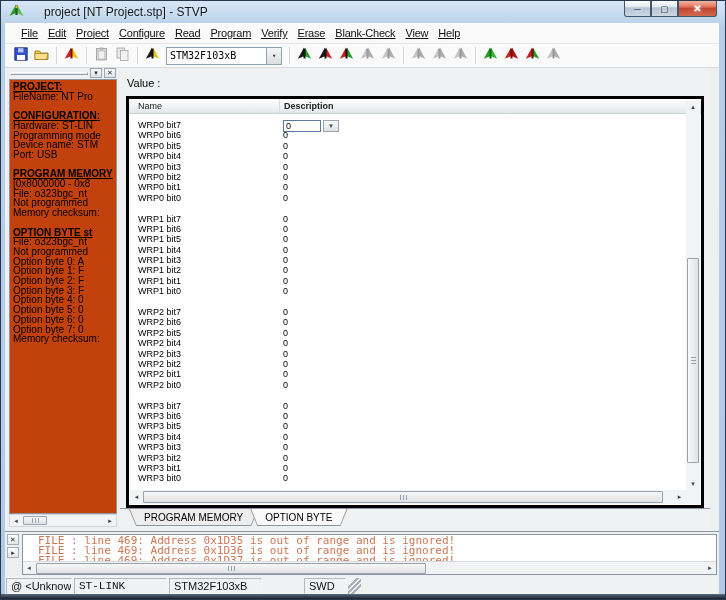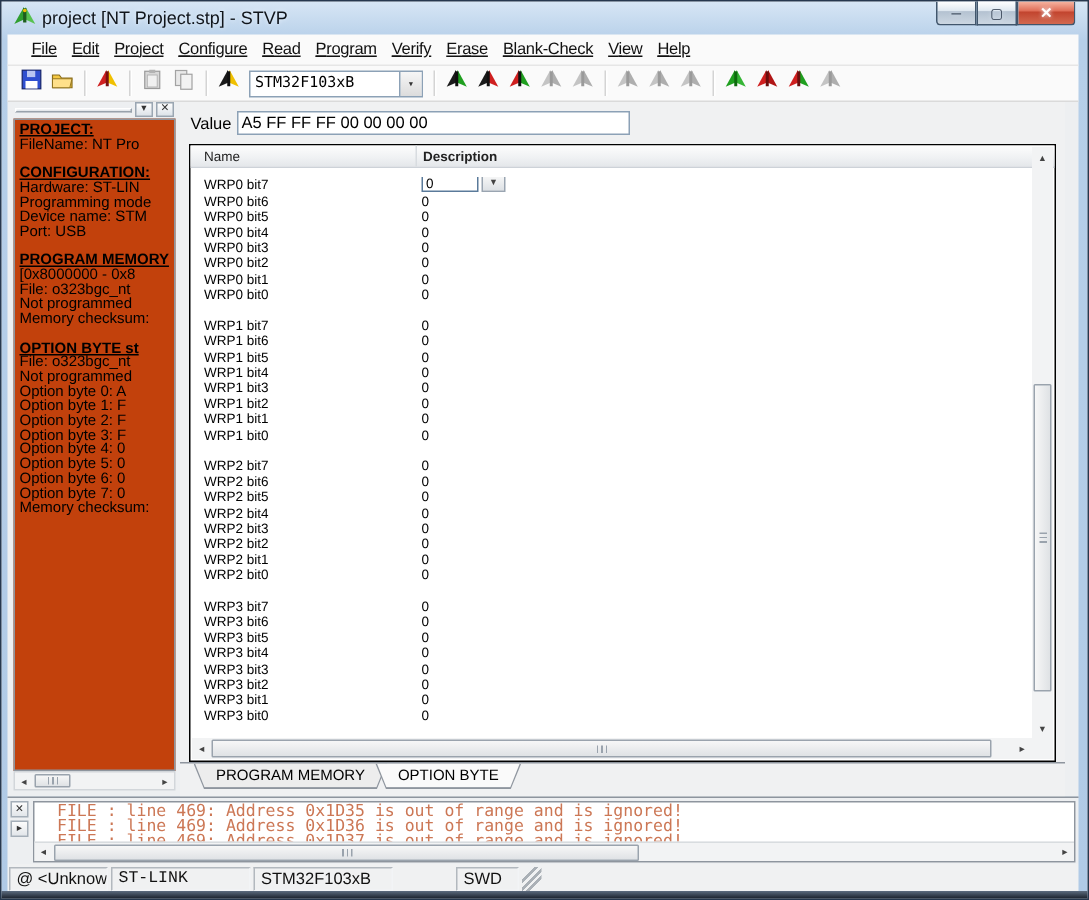--- a/index.html
+++ b/index.html
@@ -2,21 +2,21 @@
 <html><head>
 <meta charset="utf-8">
 <style>
   * { box-sizing: border-box; margin: 0; padding: 0; }
   html,body { width:726px; height:600px; overflow:hidden; }
   body { position:relative; font-family:"Liberation Sans",sans-serif; background:#fff; }
 
   .window { position:absolute; inset:0; background:linear-gradient(#d7e6f5,#b6cfe9 26px,#b0cae6); border:1px solid #27384e; }
 
   
-  #titlebar { position:absolute; top:0; left:0; right:0; height:22px; display:flex; align-items:center; padding-left:8px; gap:4px; font-size:12px; color:#10151b; text-shadow:0 0 3px #eaf2fb; }
+  #titlebar { position:absolute; top:0; left:0; right:0; height:22px; display:flex; align-items:center; padding-left:8px; gap:20px; font-size:12px; color:#10151b; text-shadow:0 0 3px #eaf2fb; }
   #win-controls { position:absolute; right:8px; top:0; display:flex; }
   .wbtn { width:27px; height:16px; border:1px solid #41566c; border-top:none; display:flex; align-items:center; justify-content:center; font-size:9px; color:#243244; background:linear-gradient(#ffffff,#dfe8f0 40%,#b4c2d1 45%,#ccd7e2); }
   .wbtn.min { border-radius:0 0 0 3px; }
   .wbtn.close { width:39px; border-radius:0 0 3px 0; background:linear-gradient(#f6b5a2,#e0705a 40%,#c2452f 48%,#d26950); color:#fff; font-size:10px; font-weight:bold; }
 
   
   #menubar { position:absolute; top:22px; left:4px; right:6px; height:21px; background:#fafafa; border-bottom:1px solid #e6e6e6; display:flex; align-items:center; padding-left:11px; font-size:11px; letter-spacing:-0.2px; color:#111; }
   .menu-item { padding:3px 5px;text-decoration:underline; }
 
   #toolbar { position:absolute; top:43px; left:4px; right:6px; height:24px; background:#fafafa; border-bottom:1px solid #dadada; display:flex; align-items:center; padding-left:5px; }
@@ -39,26 +39,26 @@
   .mh-btn { width:12px; height:11px; font-size:7px; color:#444; display:flex; align-items:center; justify-content:center; }
   .mh-thumb { width:24px; height:9px; margin:0 1px; background:linear-gradient(#f7f7f7,#dfe2e5); border:1px solid #9aa3ad; border-radius:1px; display:flex; align-items:center; justify-content:center; }
   .mh-track { flex:1; }
   .grip-dots { width:7px; height:5px; background:repeating-linear-gradient(90deg,#9aa3ad 0 1px,transparent 1px 3px); }
 
   
   #main { position:absolute; left:115px; top:0; right:9px; height:463px; background:#f0f1f2; }
   #value-label { position:absolute; left:7px; top:9px; font-size:11px; color:#000; }
   #value-input { position:absolute; left:38px; top:6px; width:262px; height:16px; border:1px solid #8ca1b6; font-family:"Liberation Sans",sans-serif; font-size:11px; padding:0 2px; color:#000; background:#fff; }
 
-  #opt-table { position:absolute; left:6px; top:28px; width:578px; height:412px; background:#fff; border:1px solid #000000; }
+  #opt-table { position:absolute; left:6px; top:28px; width:578px; height:412px; background:#fff; border:3px solid #000000; }
   .tbl-header { position:absolute; top:0; left:0; right:0; height:15px; background:linear-gradient(#fdfdfd,#eff1f3 60%,#e4e7ea); border-bottom:1px solid #cdd2d8; display:flex; font-size:9px; color:#222; }
   .th-name { width:151px; padding-left:9px; border-right:1px solid #d8dce0; display:flex; align-items:center; }
   .th-desc { padding-left:4px; display:flex; align-items:center;font-weight:bold; }
   #opt-rows { position:absolute; top:21px; left:1px; right:15px; bottom:15px; overflow:hidden; font-size:9px; color:#000; }
-  .trow { display:flex; height:10.4px; align-items:flex-end; }
+  .trow { display:flex; height:10.4px; align-items:flex-start; }
   .c-name { width:151px; padding-left:8px; }
   .c-desc { flex:1; padding-left:2px; }
   .mc { display:flex; align-items:center; height:12px; }
   .mc-box { width:38px; height:12px; border:1px solid #5a7a9a; background:#fff; font-size:9px; padding-left:2px; line-height:10px; }
   .mc-arrow { width:16px; height:12px; margin-left:2px; border:1px solid #9aa5b1; background:linear-gradient(#f8f8f8,#dde1e5); font-size:6px; display:flex; align-items:center; justify-content:center; color:#444; }
 
   .vscroll { position:absolute; top:1px; right:1px; width:14px; bottom:15px; background:#f2f3f4; }
   .vs-btn { position:absolute; left:0; width:14px; height:13px; display:flex; align-items:center; justify-content:center; font-size:7px; color:#444; }
   .vs-thumb { position:absolute; left:1px; right:1px; top:158px; height:205px; background:linear-gradient(90deg,#f7f7f7,#dfe2e5); border:1px solid #9aa3ad; border-radius:1px; display:flex; align-items:center; justify-content:center; }
   .vgrip-dots { width:5px; height:7px; background:repeating-linear-gradient(#9aa3ad 0 1px,transparent 1px 3px); }
@@ -277,21 +277,20 @@
         <div class="mh-thumb">
             <span class="grip-dots"></span>
           </div>
         <div class="mh-track"></div>
         <div class="mh-btn">▸</div>
       </div>
     </div>
 
     <div id="main">
       <span id="value-label">Value :</span>
-      <input id="value-input" value="A5 FF FF FF 00 00 00 00" style="">
 
       <div id="opt-table">
         <div class="tbl-header">
           <div class="th-name">Name</div>
           <div class="th-desc">Description</div>
         </div>
         <div id="opt-rows">
             <div class="trow">
               <span class="c-name">WRP0 bit7</span>
               <span class="c-desc">

